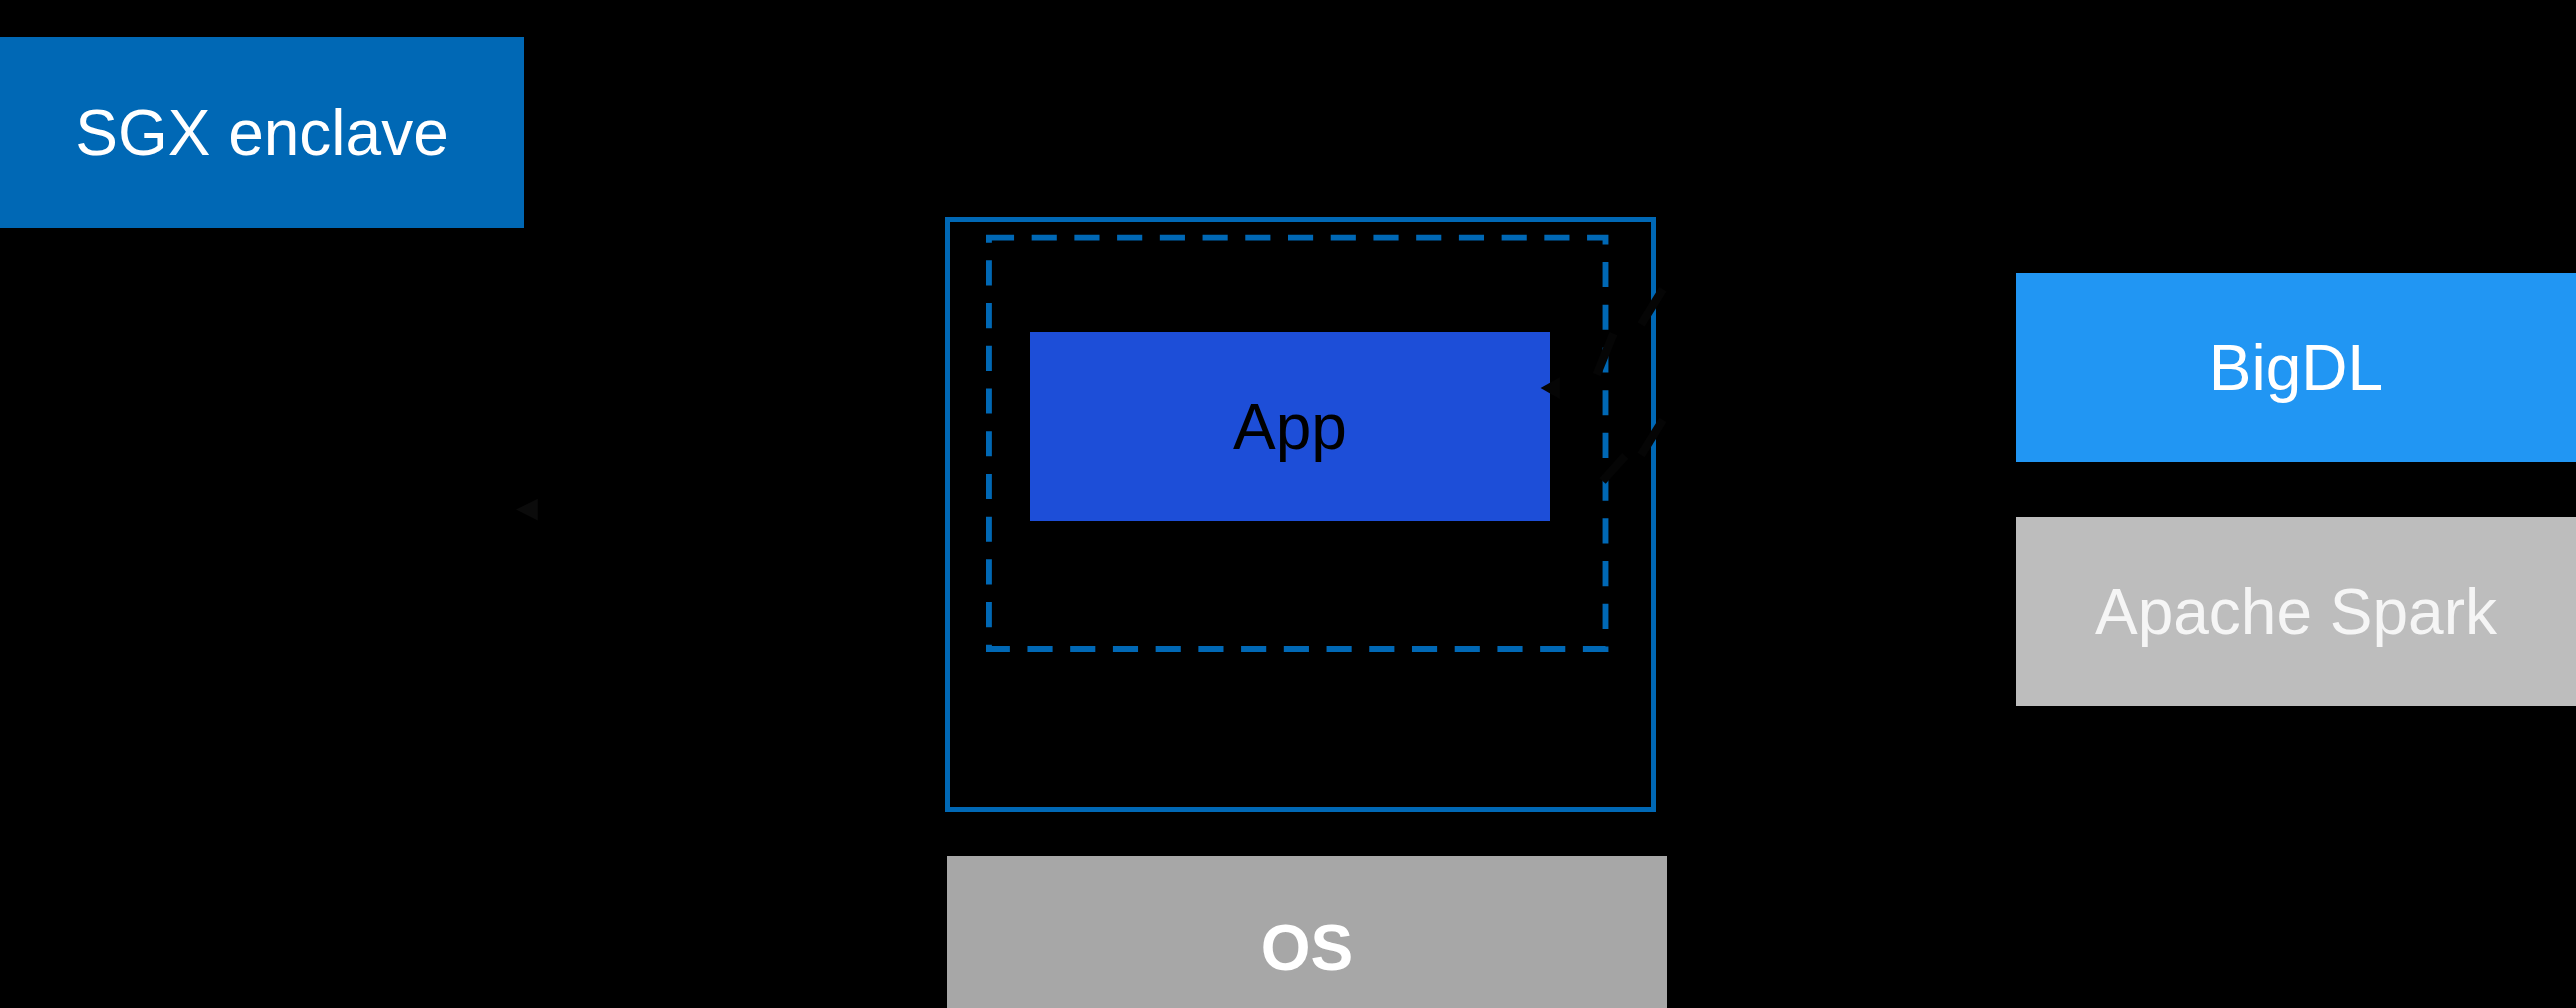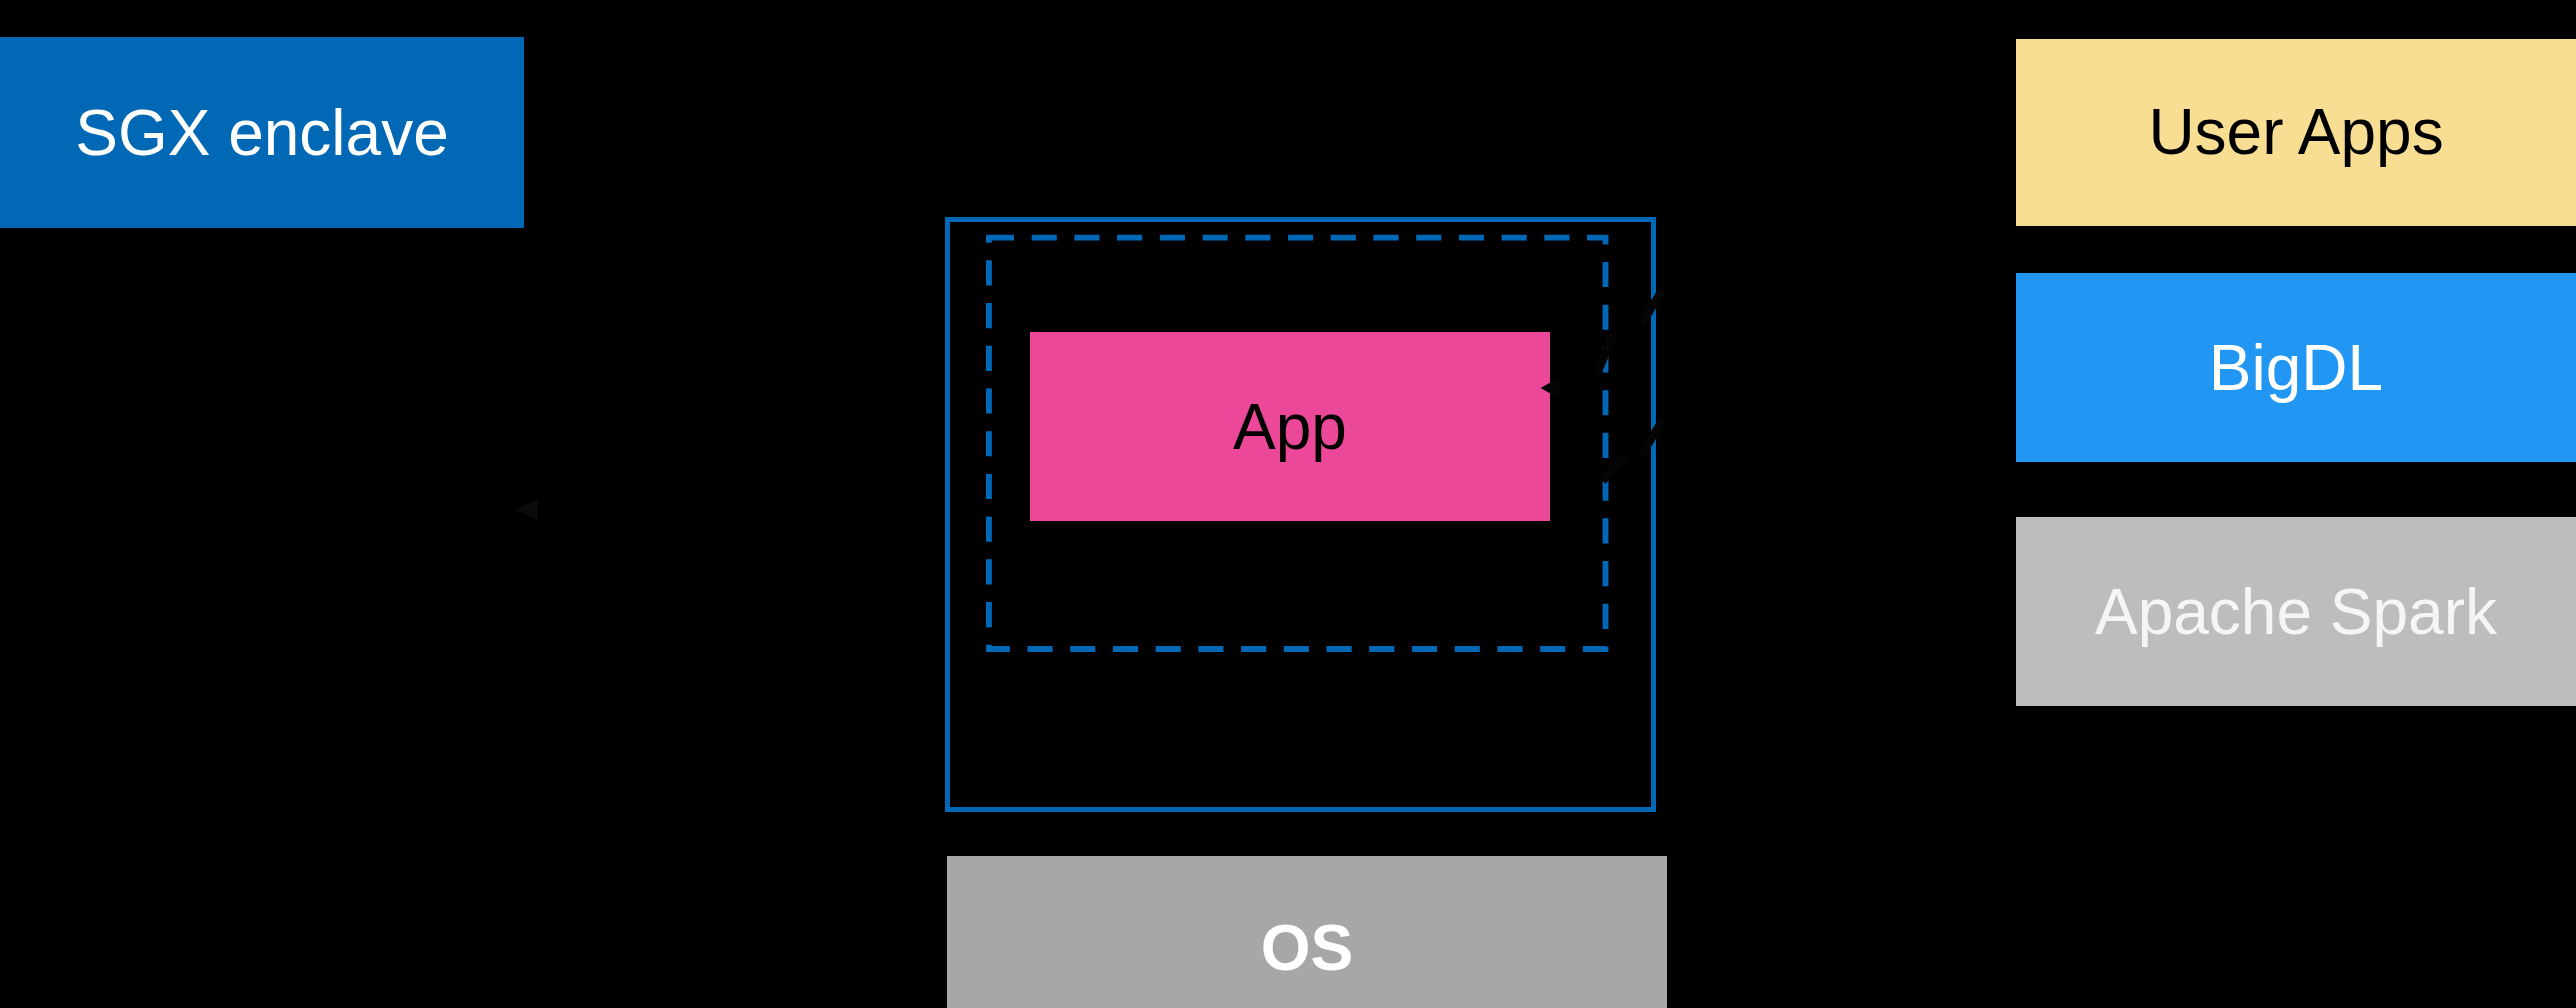--- a/index.html
+++ b/index.html
@@ -45,21 +45,21 @@
   }
   
   #enclave-outer {
     left: 945px; top: 180px; width: 711px; height: 595px;
     border: 5.9px solid #0068B5;
     background: transparent;
   }
   
   #app-box {
     left: 1030px; top: 295px; width: 520px; height: 189px;
-    background: #ec4899; color: #000000;
+    background: #1d4ed8; color: #000000;
   }
   #libos-box {
     left: 1037px; top: 546px; width: 518px; height: 183px;
     background: #0068B5; color: #FFFFFF;
   }
   
   #os-box {
     left: 947px; top: 819px; width: 720px; height: 222px;
     background: #A7A7A7; color: #FFFFFF;
     font-weight: bold;
@@ -99,23 +99,20 @@
 
     <div class="box" id="app-box">
       <span>App</span>
     </div>
 
 
     <div class="box" id="os-box">
       <span>OS</span>
     </div>
 
-    <div class="box" id="user-apps-box">
-      <span>User Apps</span>
-    </div>
     <div class="box" id="bigdl-box">
       <span>BigDL</span>
     </div>
     <div class="box" id="spark-box">
       <span>Apache Spark</span>
     </div>
   </div>
 
   <svg id="svg-over" class="svg-layer" viewBox="0 0 3075 1204">
 

